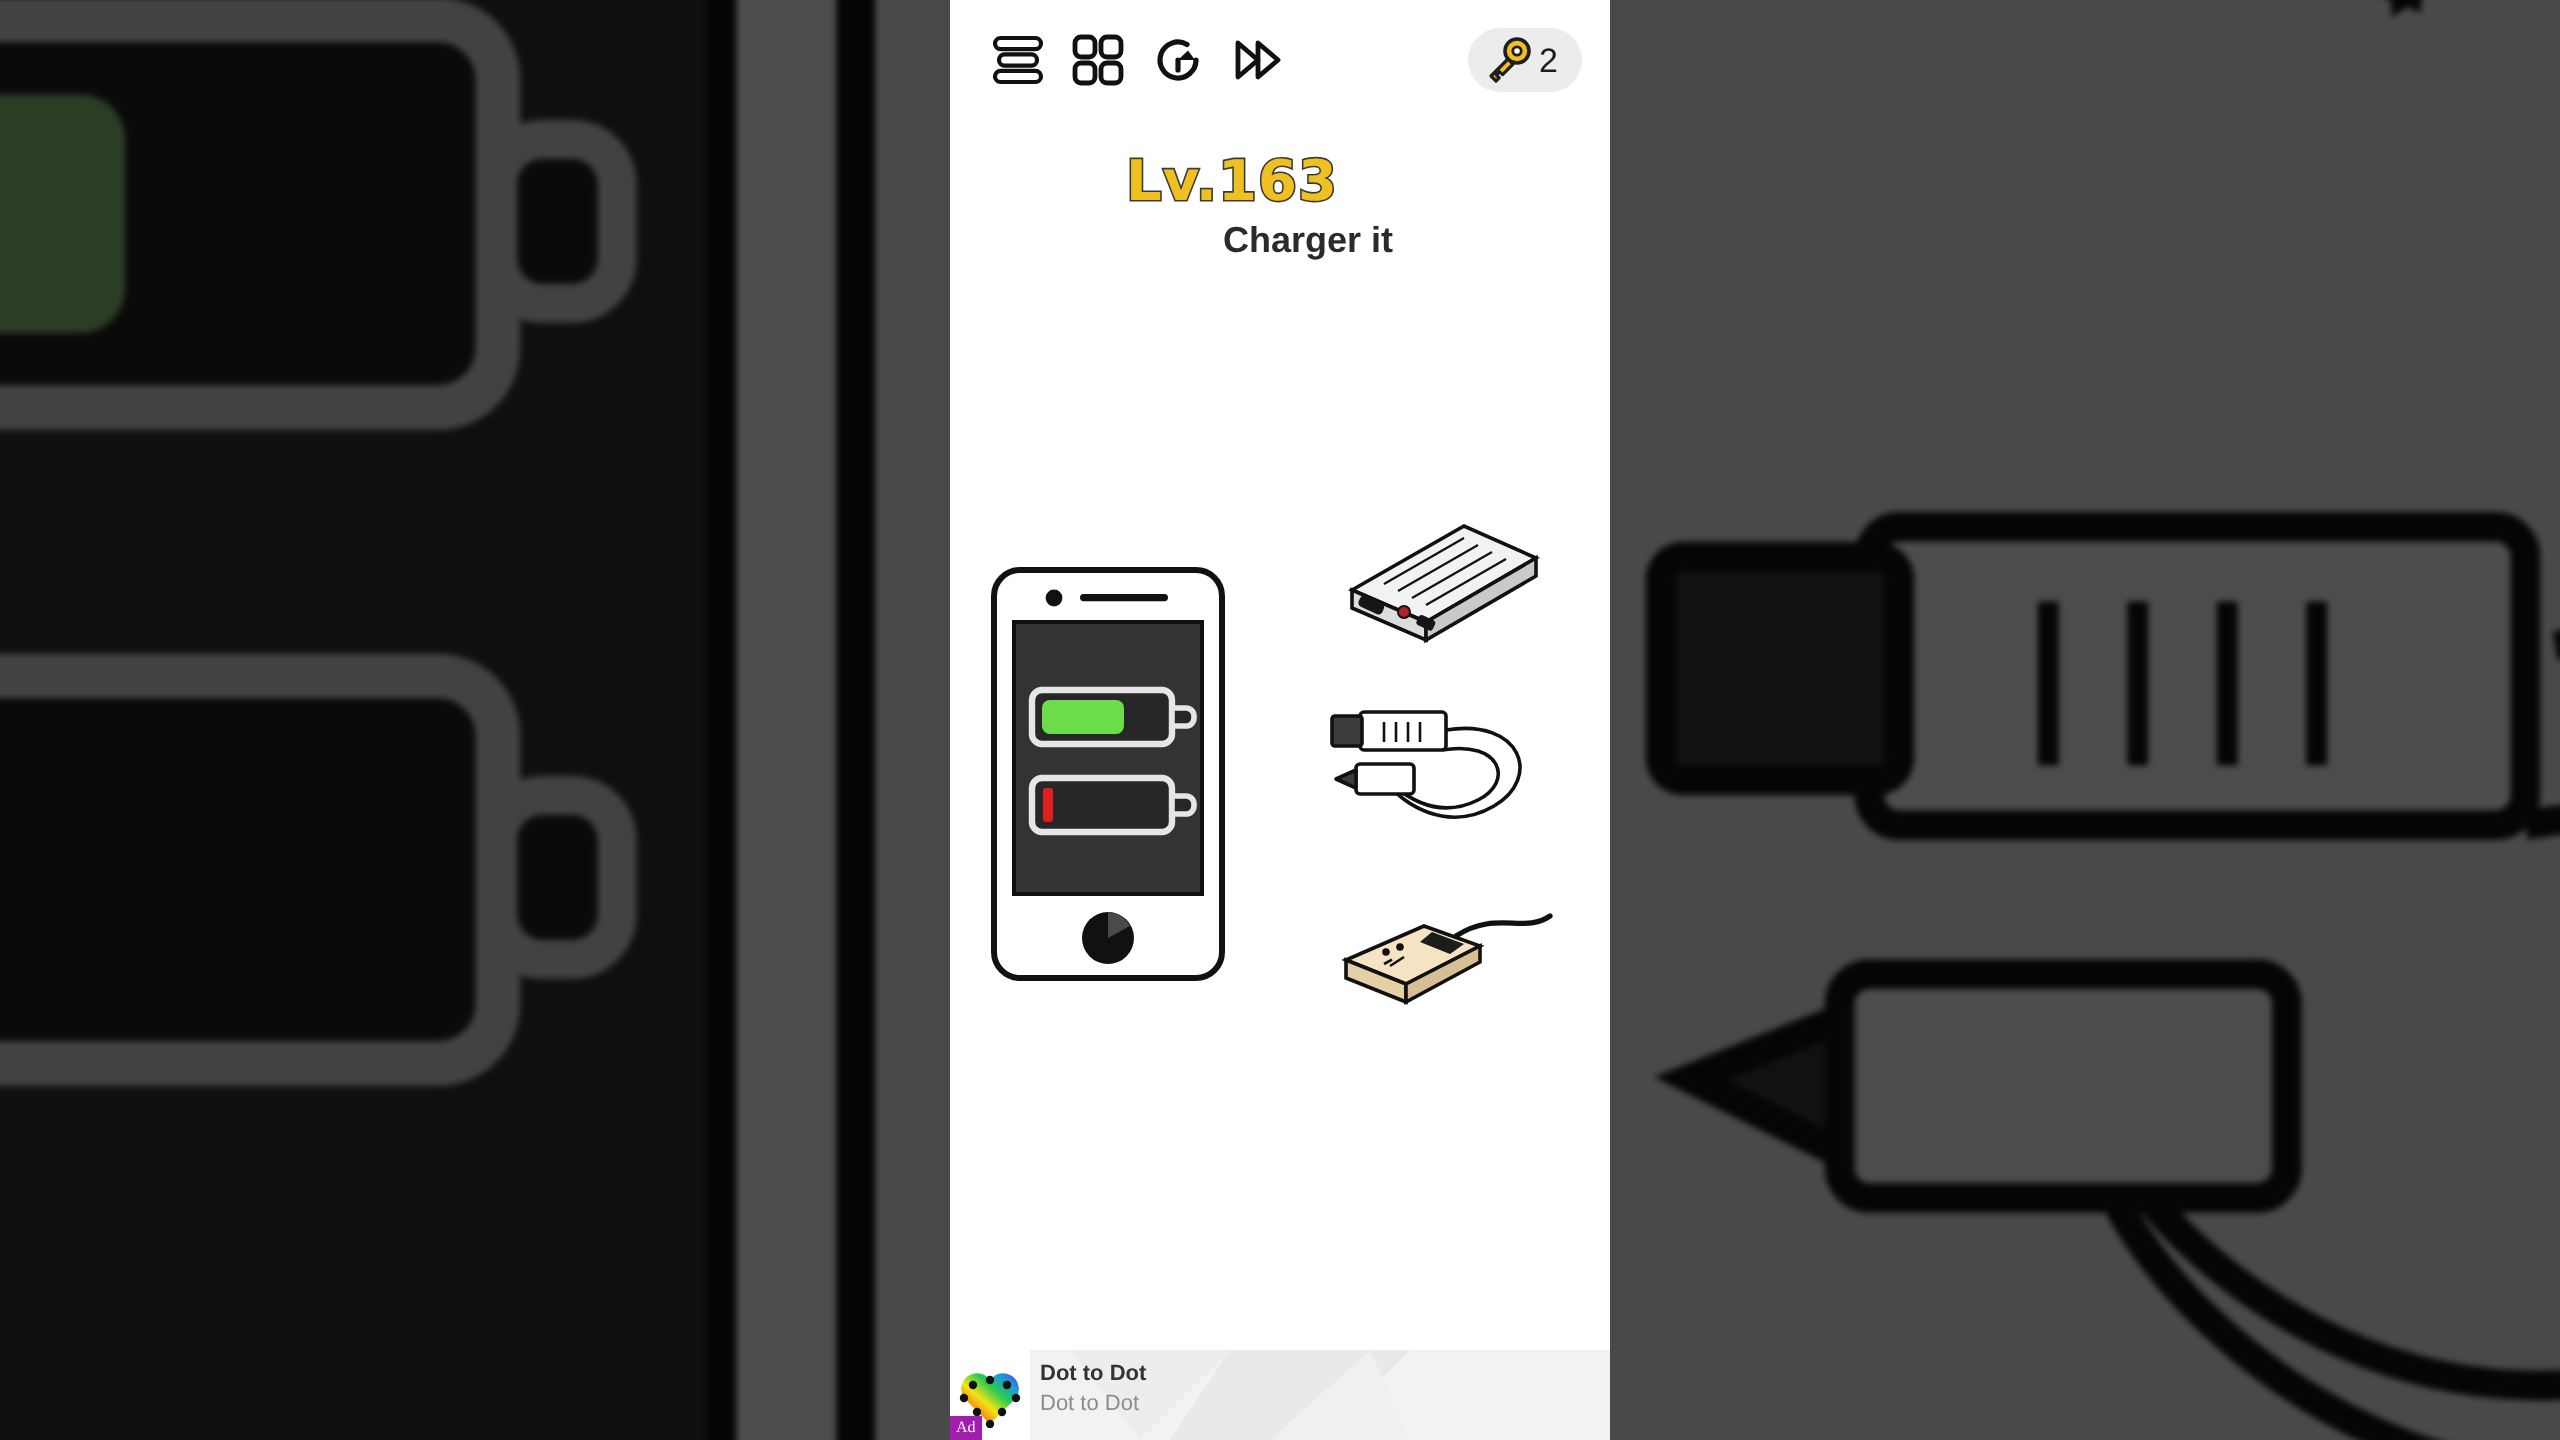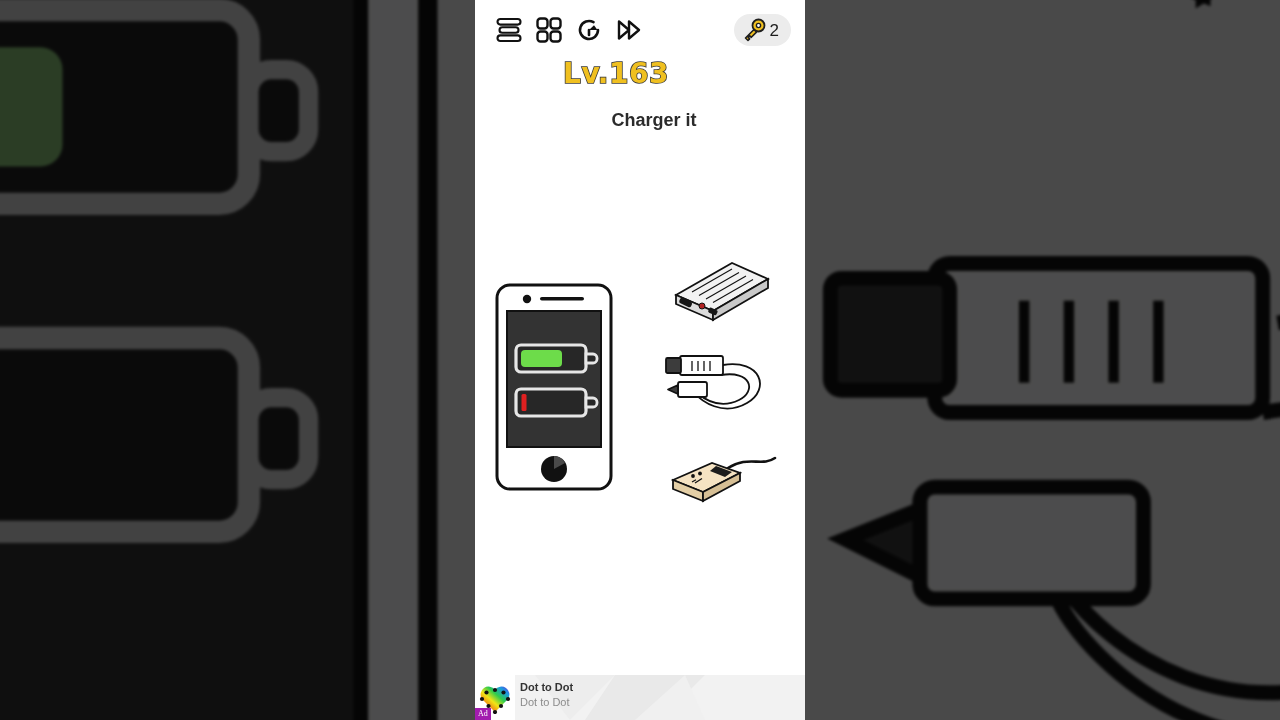--- a/index.html
+++ b/index.html
@@ -45,21 +45,21 @@
   .spacer{ flex:1 1 auto; }
   .key-badge{
     display:flex; align-items:center; gap:2px;
     background:#ececec; border-radius:18px;
     height:32px; padding:0 12px 0 8px; cursor:pointer;
   }
   .key-count{ font-size:17px; font-weight:400; color:#1c1c1c; line-height:1; }
 
   
   .level{
-    position:absolute; top:57px; left:0; width:282px; text-align:center;
+    position:absolute; top:74px; left:0; width:282px; text-align:center;
     font-size:28px; font-weight:bold; letter-spacing:.5px;
     color:#f0c020;
     -webkit-text-stroke:1.6px #3a3a3a;
     paint-order:stroke fill;
     font-family:"DejaVu Sans", sans-serif;
   }
   .subtitle{
     position:absolute; top:110px; left:0; width:358px; text-align:center;
     font-size:18px; font-weight:bold; color:#2b2b2b;
   }

